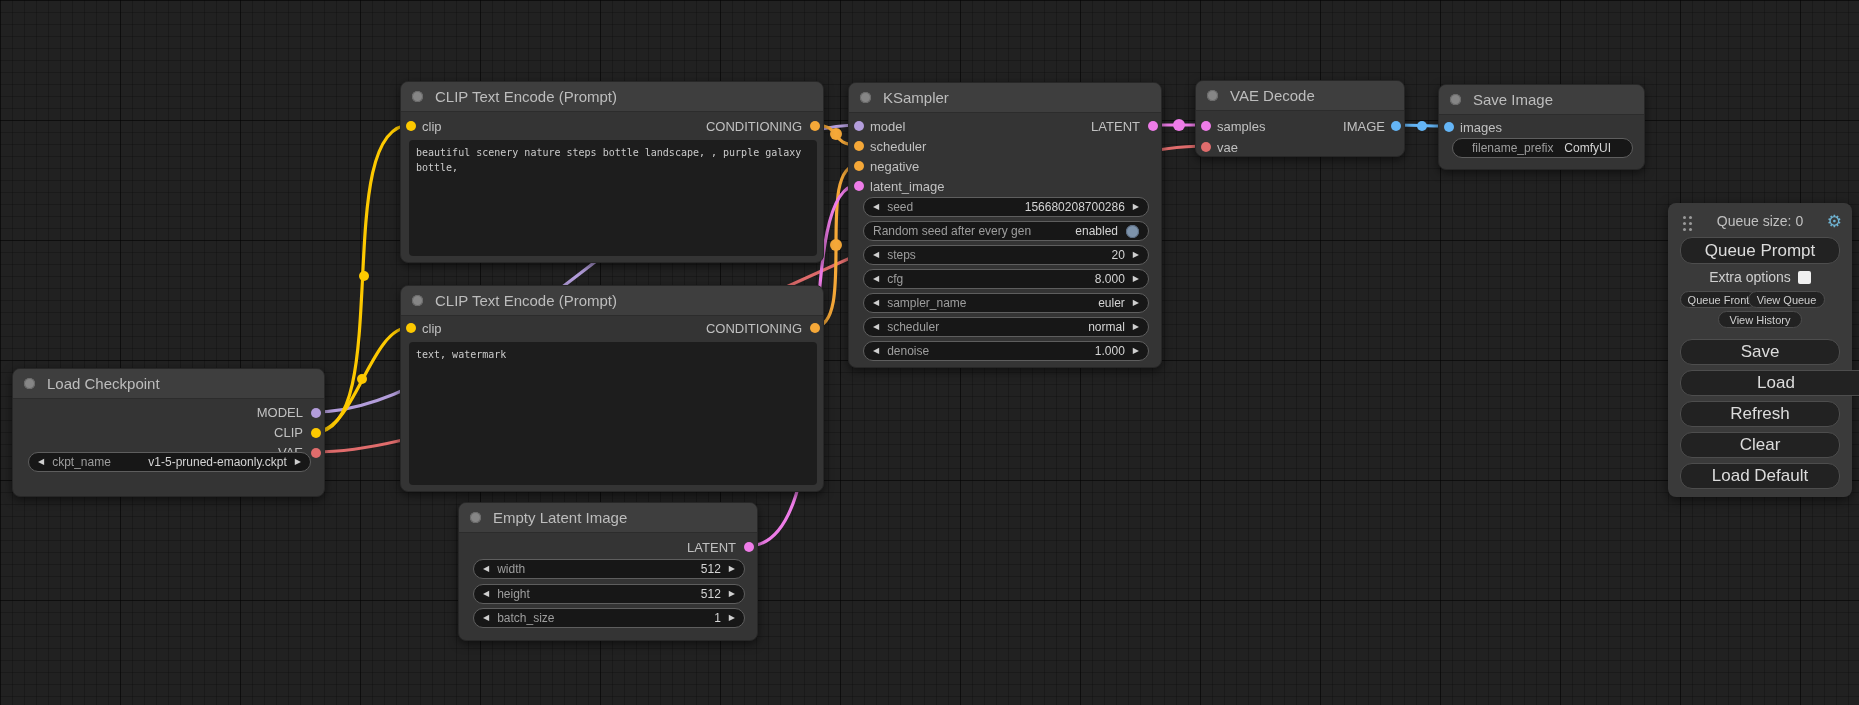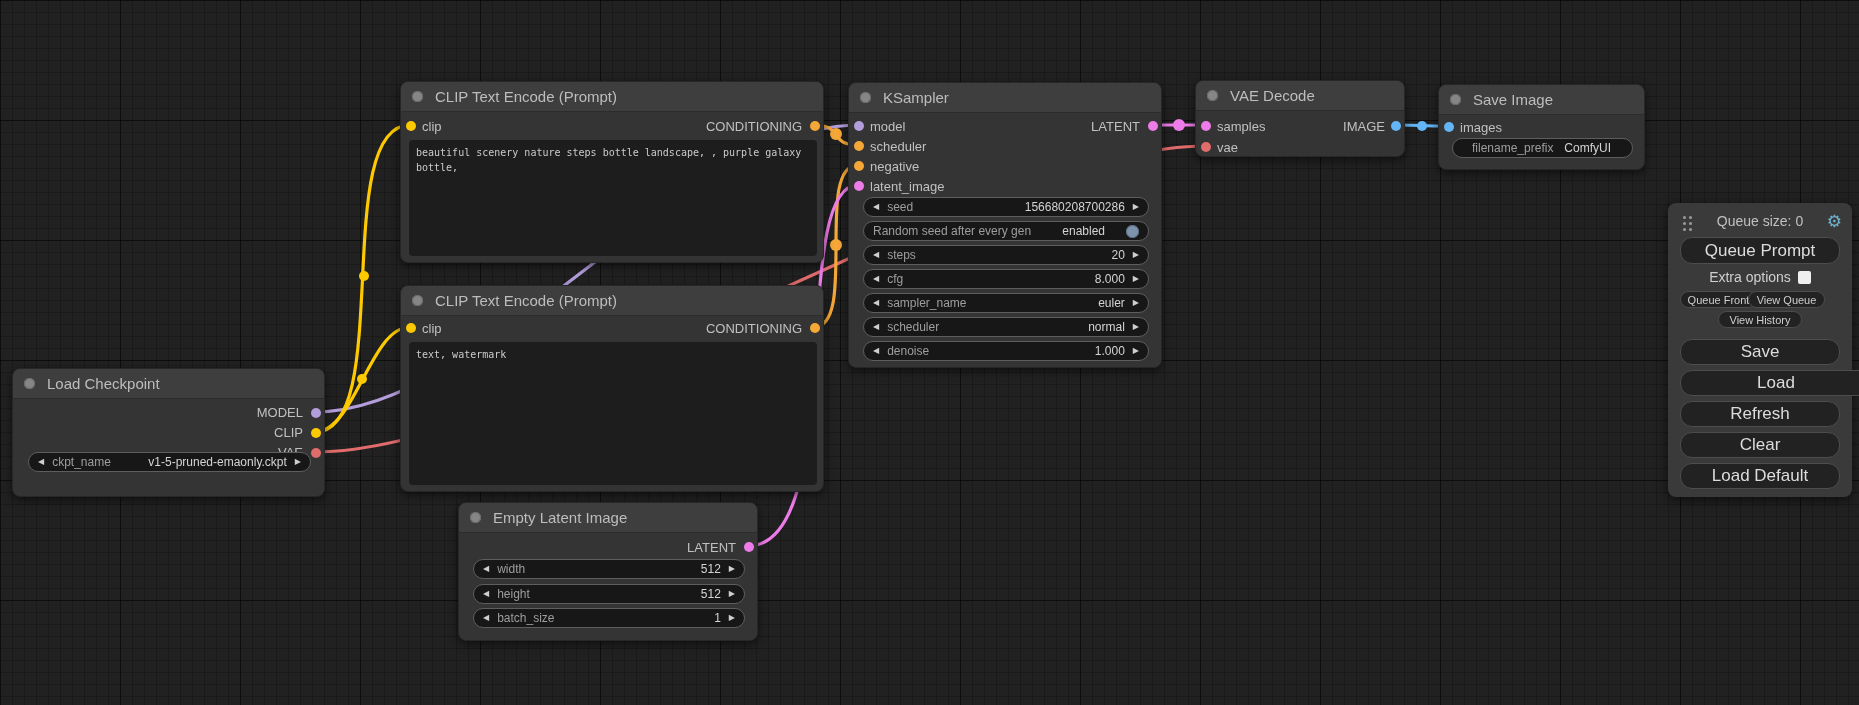--- a/index.html
+++ b/index.html
@@ -143,21 +143,21 @@
     <span class="slot-label out" style="right:21px;top:36px">LATENT</span>
 
     <div class="widget" style="left:14px;top:114px;width:286px">
       <span class="warr">◀</span>
       <span class="wlabel">seed</span>
       <span class="wvalue">156680208700286</span>
       <span class="warr">▶</span>
     </div>
     <div class="widget" style="left:14px;top:138px;width:286px">
       <span class="wlabel" style="margin-left:0">Random seed after every gen</span>
-      <span class="wvalue" style="margin-right:21px">enabled</span>
+      <span class="wvalue" style="margin-right:8px">enabled</span>
       <span class="toggle"></span>
     </div>
     <div class="widget" style="left:14px;top:162px;width:286px">
       <span class="warr">◀</span>
       <span class="wlabel">steps</span>
       <span class="wvalue">20</span>
       <span class="warr">▶</span>
     </div>
     <div class="widget" style="left:14px;top:186px;width:286px">
       <span class="warr">◀</span>

